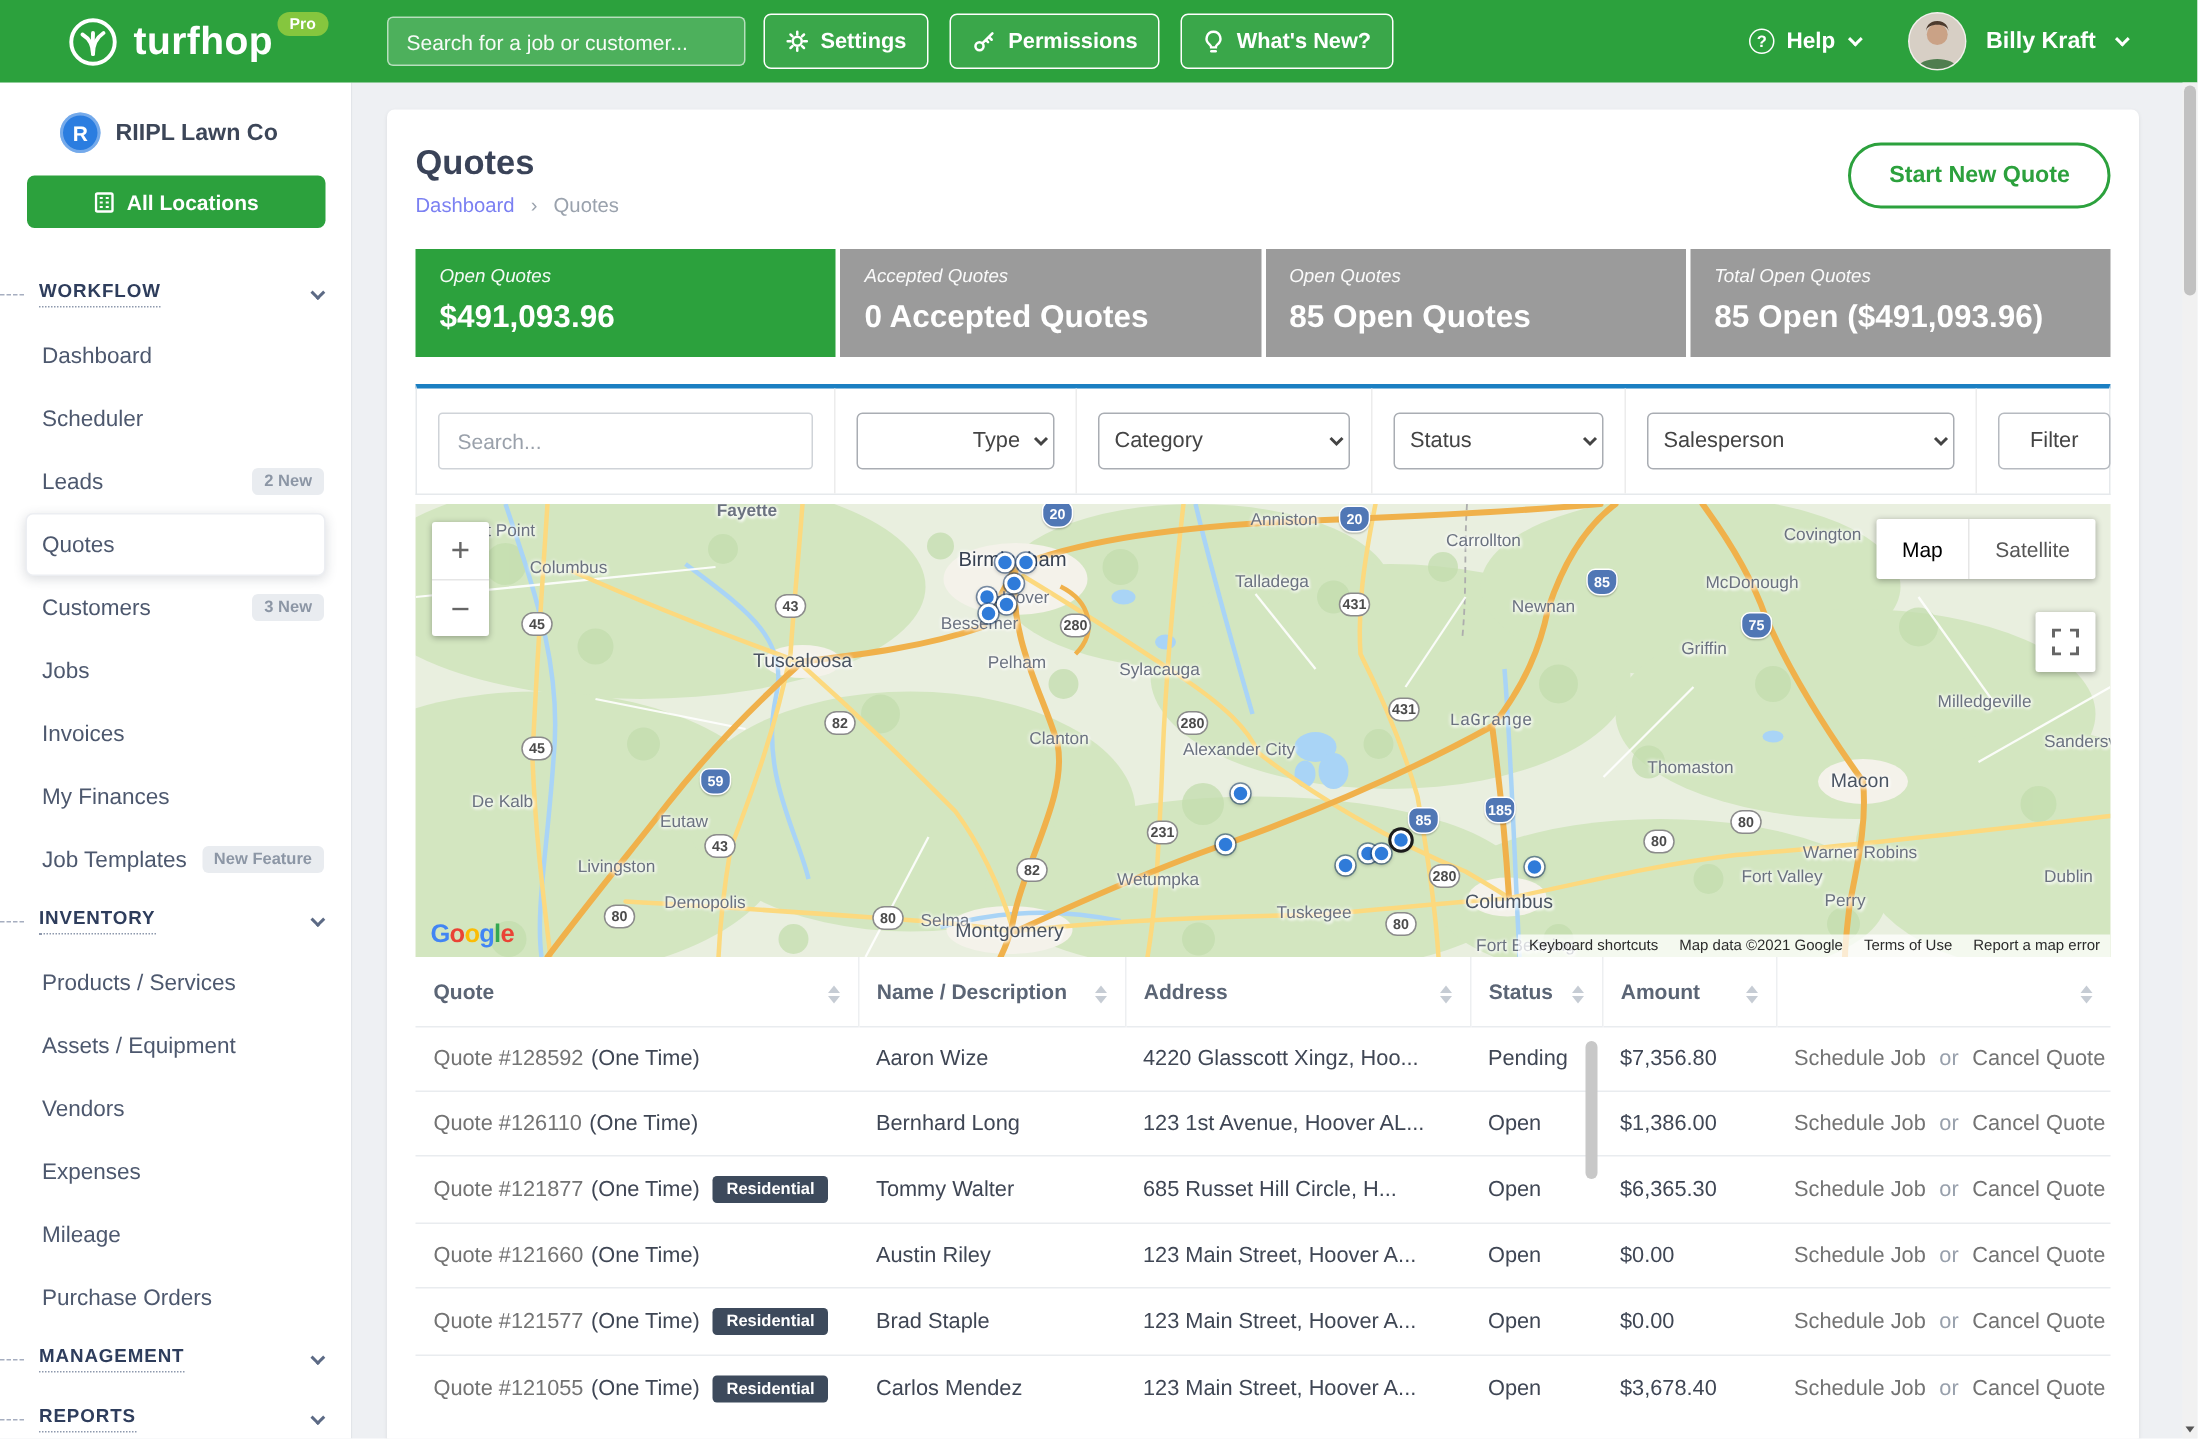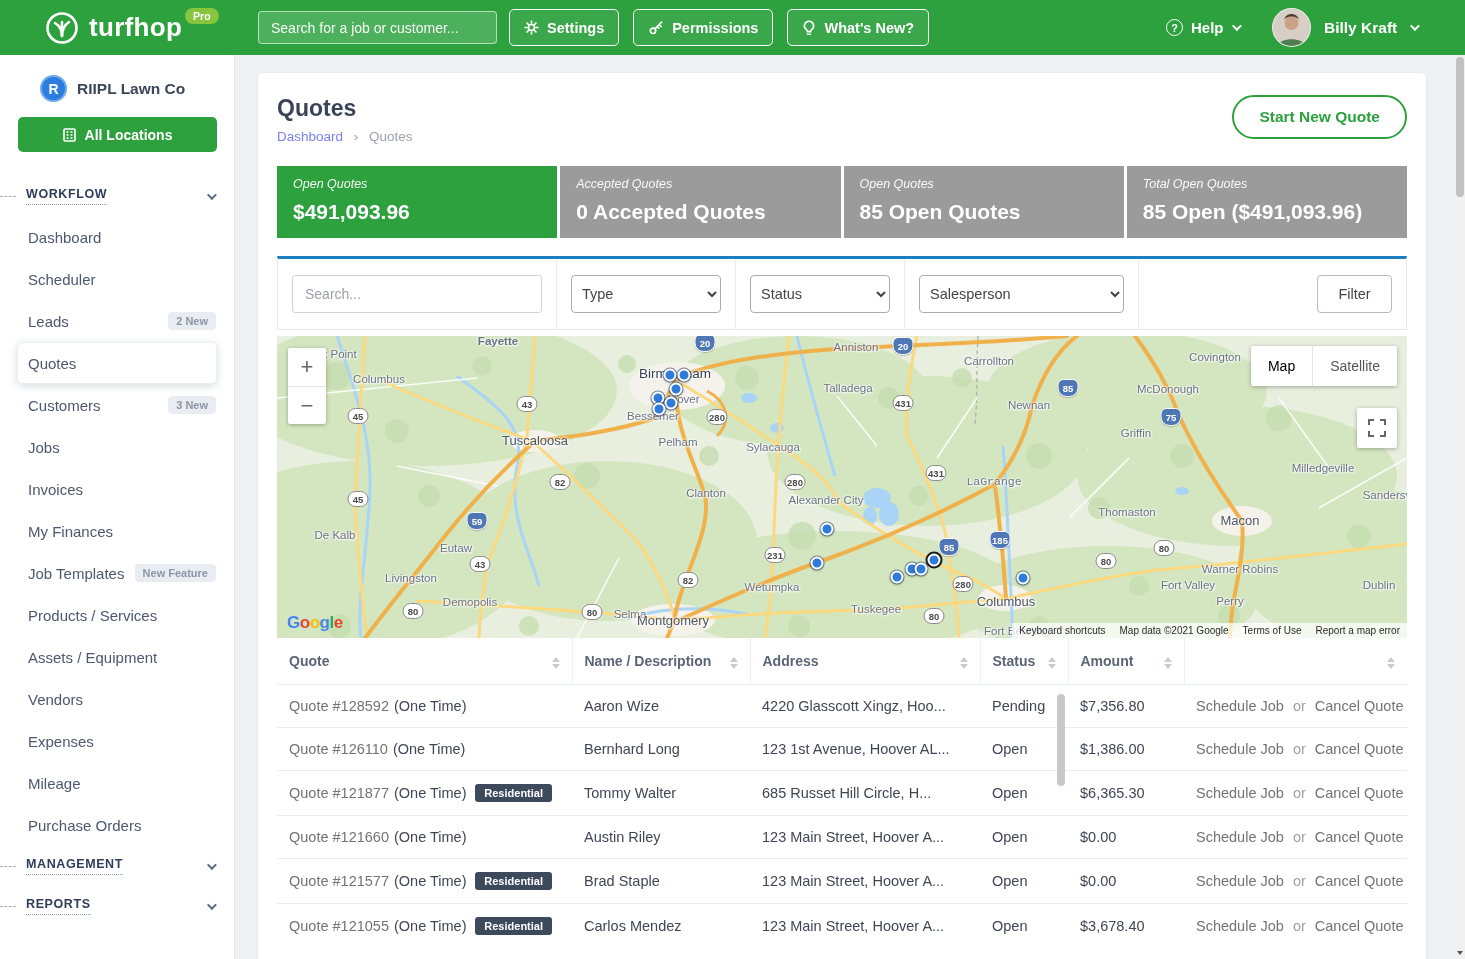--- a/index.html
+++ b/index.html
@@ -241,20 +241,24 @@
     <span class="sb-item-label">My Finances</span>
 
   </li>
           <li class="sb-item">
     <span class="sb-item-label">Job Templates</span>
     <span class="sb-badge">New Feature</span>
   </li>
         </ul>
   </div>
       <div class="sb-section">
+    <div class="sb-section-header">
+      <span class="sb-section-label">INVENTORY</span>
+      <span class="chev gray"></span>
+    </div>
     <ul class="sb-items">
           <li class="sb-item">
     <span class="sb-item-label">Products / Services</span>
 
   </li>
           <li class="sb-item">
     <span class="sb-item-label">Assets / Equipment</span>
 
   </li>
           <li class="sb-item">
@@ -325,21 +329,24 @@
     <div class="stat-value">85 Open ($491,093.96)</div>
   </div>
       </div>
 
     <div class="filter-bar">
       <div class="filter-cell">
         <input class="search-input" type="text" placeholder="Search..." style="">
       </div>
       <span id="filter-selects" style="display:flex">
           <div class="filter-cell">
-    <select style="width: 150px;"><option>Type</option></select>
+    <select style="width: 132px; text-align: right;"><option>Type</option></select>
+  </div>
+          <div class="filter-cell">
+    <select style="width: 168px;"><option>Category</option></select>
   </div>
           <div class="filter-cell">
     <select style="width: 140px;"><option>Status</option></select>
   </div>
           <div class="filter-cell">
     <select style="width: 205px;"><option>Salesperson</option></select>
   </div>
         </span>
       <div class="filter-cell last">
         <button class="filter-btn">Filter</button>

